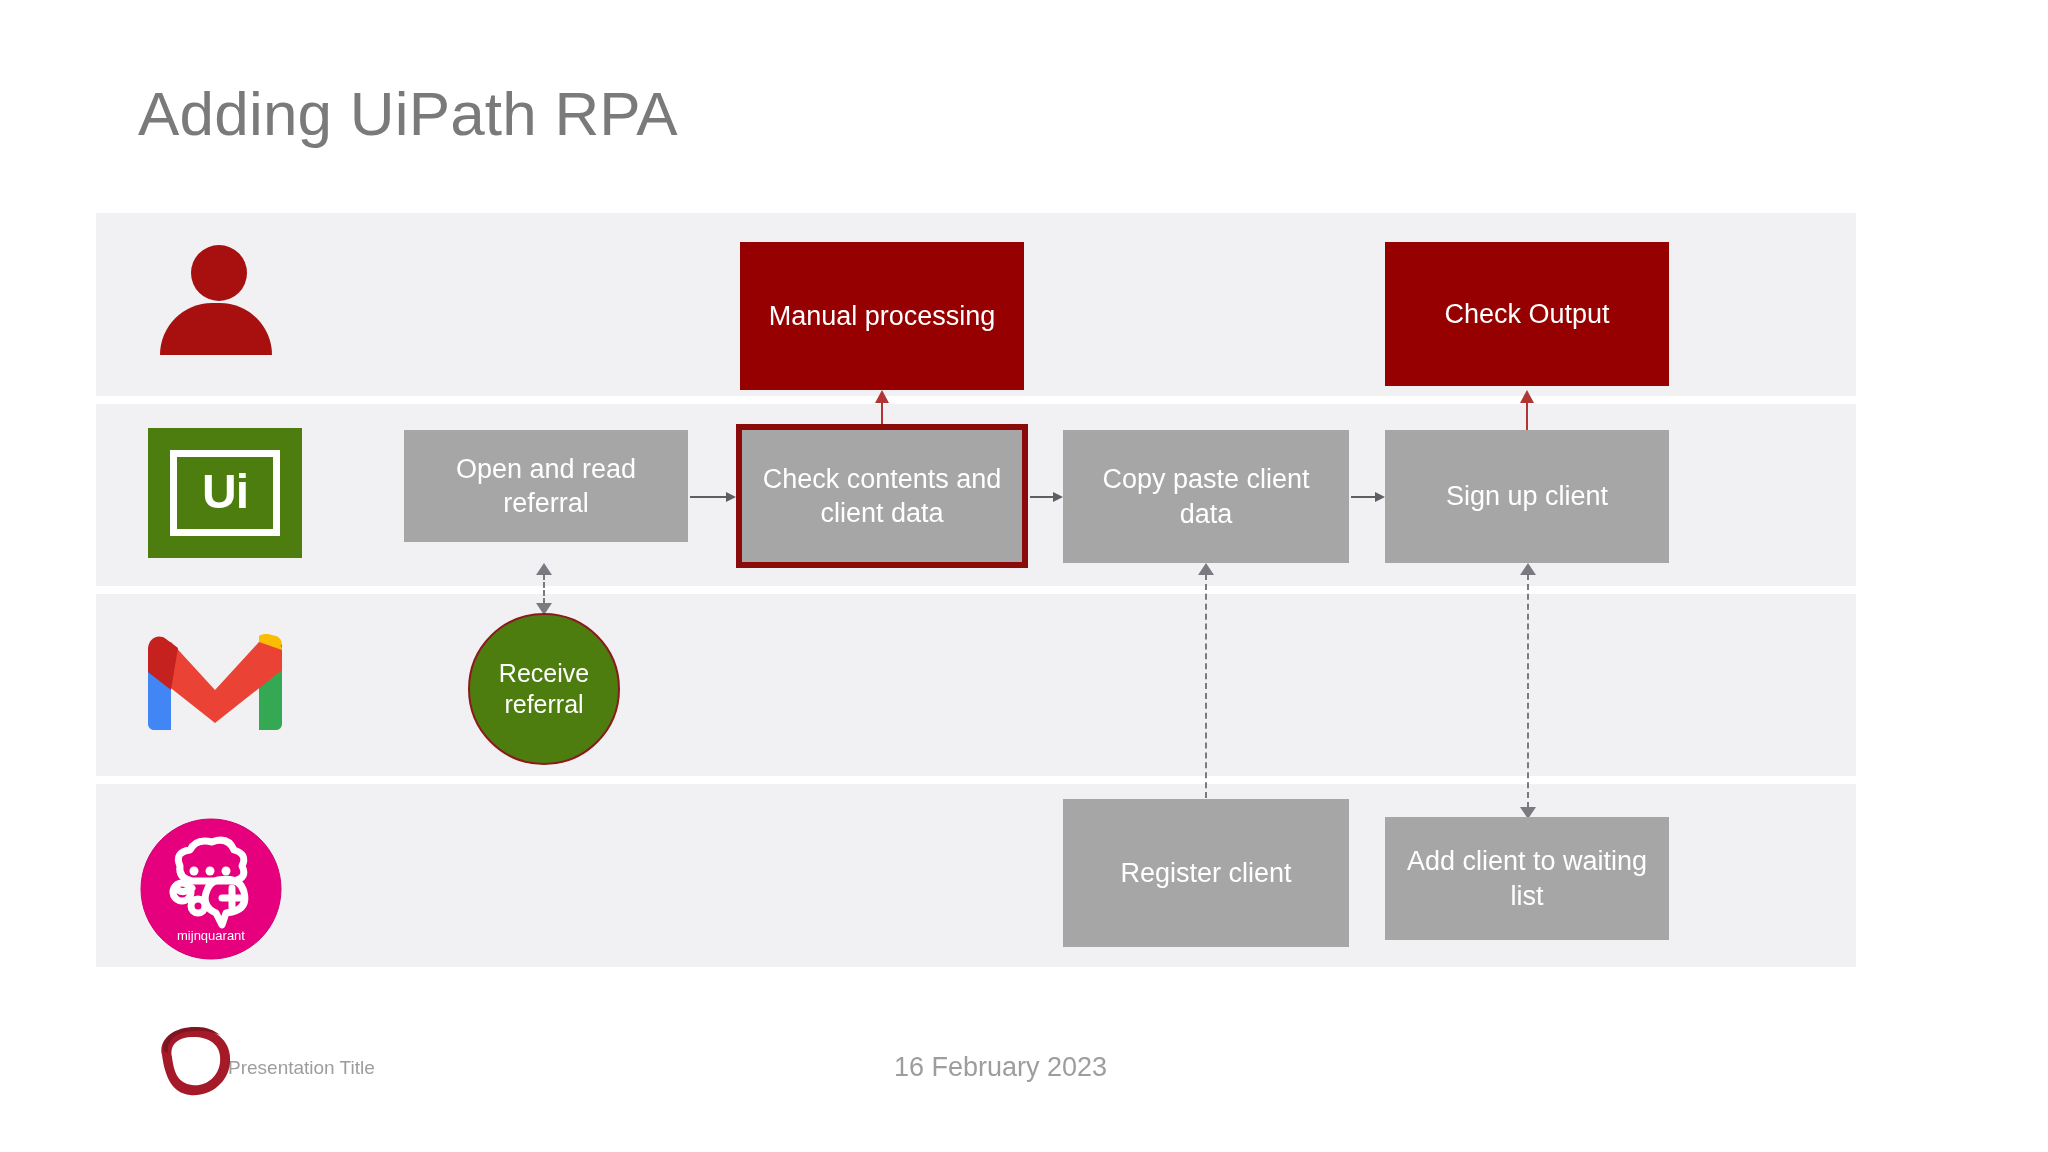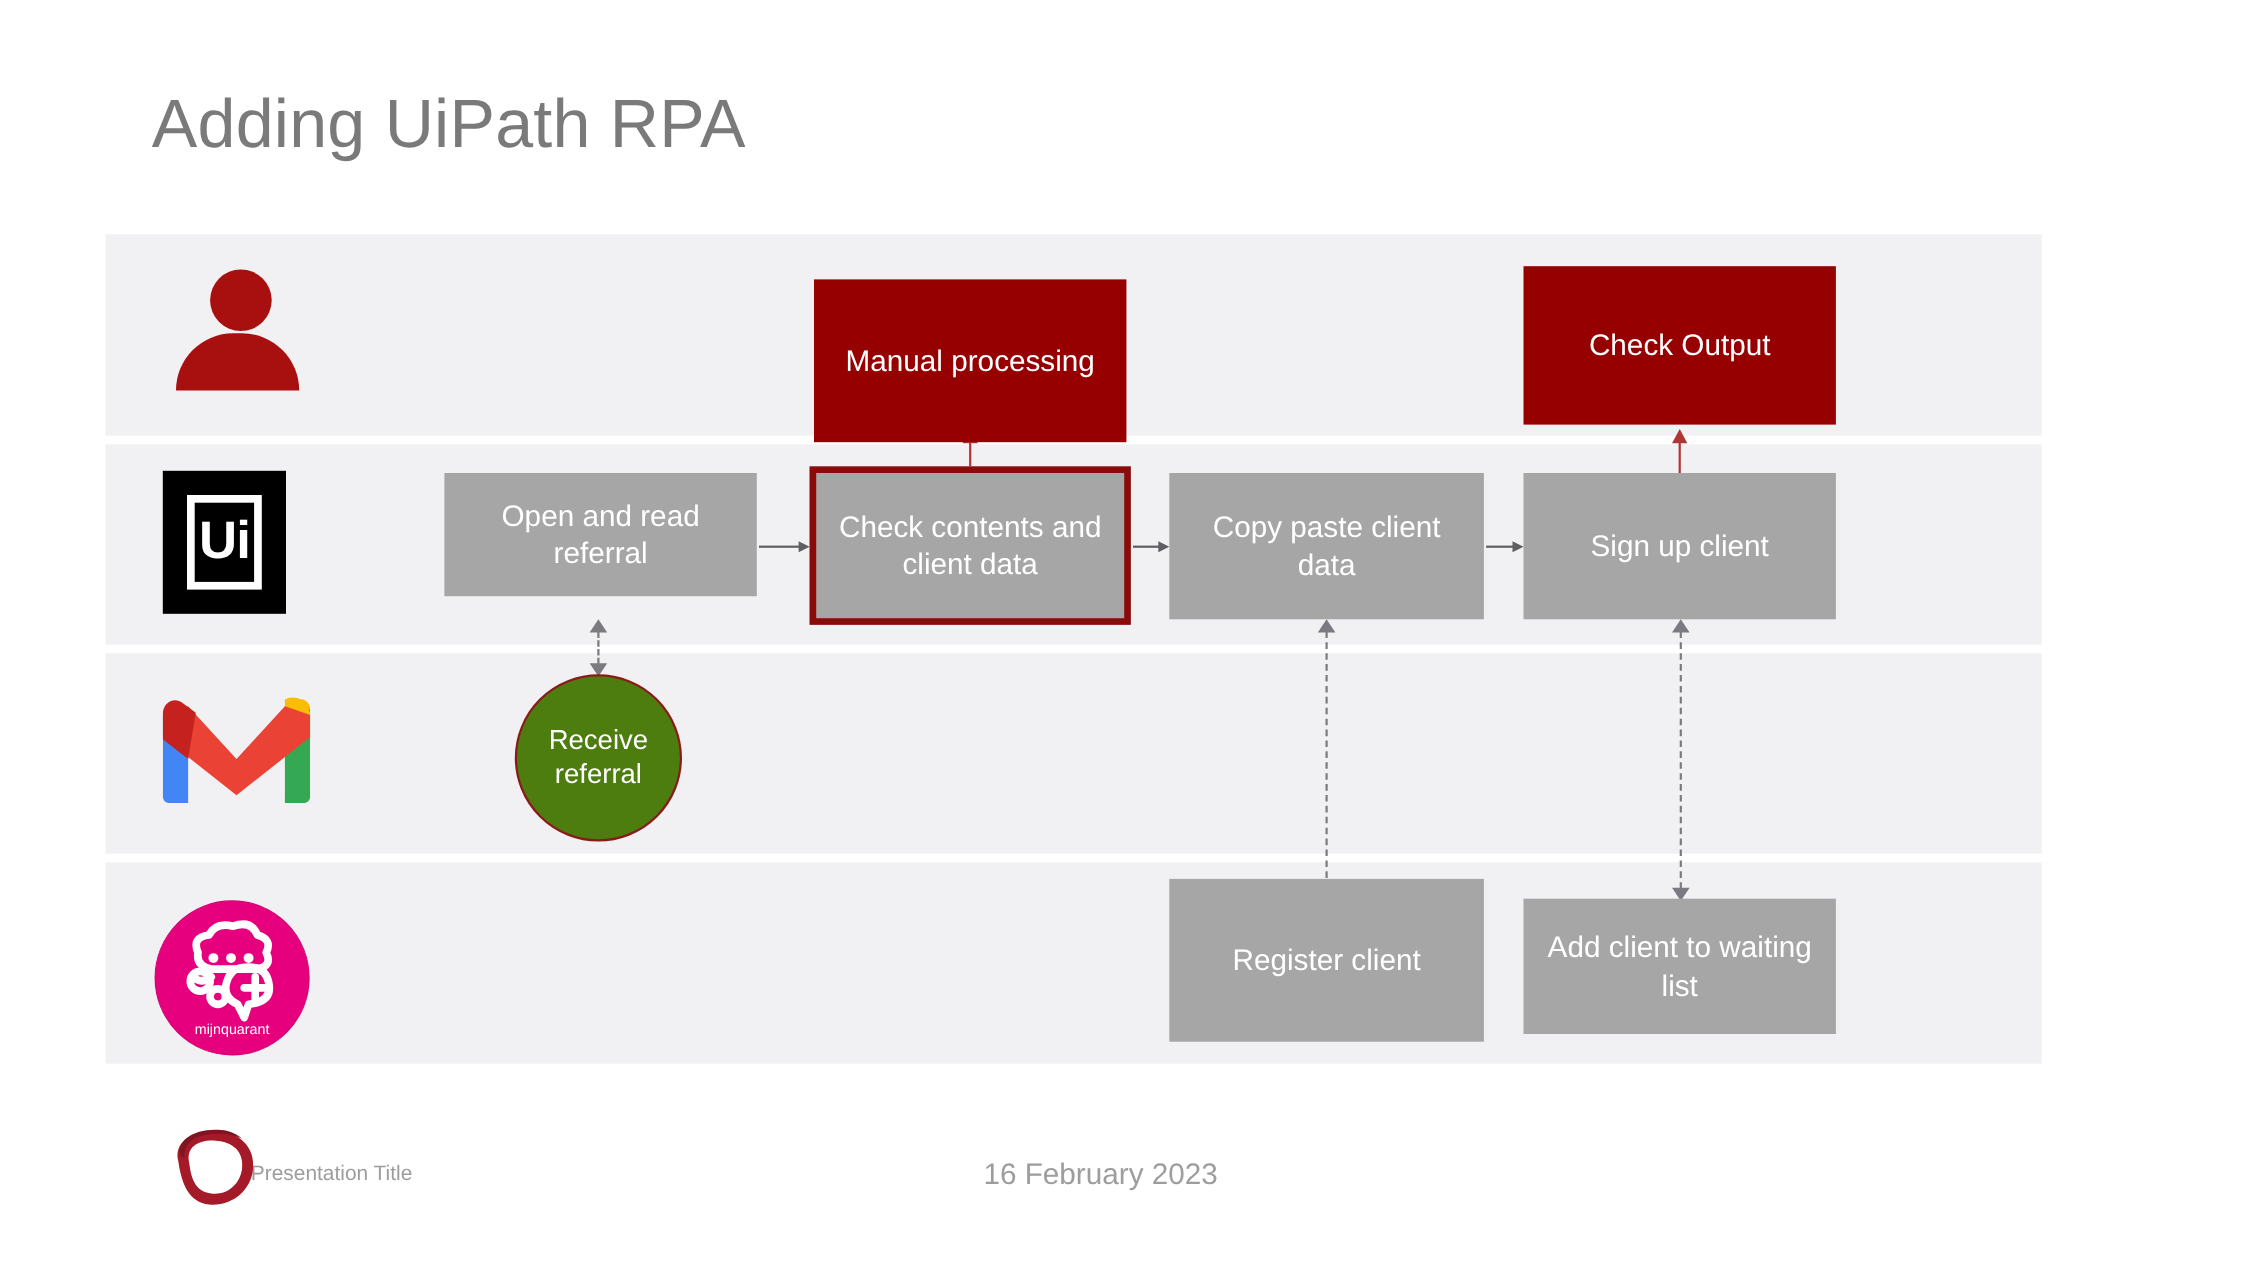--- a/index.html
+++ b/index.html
@@ -54,21 +54,21 @@
     background: #a80f0f;
   }
   #icon-person .body {
     position: absolute; left: 0; top: 58px;
     width: 112px; height: 52px;
     background: #a80f0f;
     border-radius: 56px 56px 0 0;
   }
 
   
-  #icon-uipath { left: 148px; top: 428px; width: 112px; height: 130px; background: #000000; }
+  #icon-uipath { left: 148px; top: 428px; width: 154px; height: 130px; background: #4d7c0f; }
   #icon-uipath .inner {
     position: absolute; left: 22px; top: 22px; right: 22px; bottom: 22px;
     border: 7px solid #ffffff;
     box-sizing: border-box;
     display: flex; align-items: center; justify-content: center;
   }
   #icon-uipath .ui-text {
     color: #ffffff;
     font-size: 48px;
     font-weight: 700;
@@ -101,21 +101,21 @@
   .node-hl {
     background: #a6a6a6;
     border: 6px solid #8b0b0b;
   }
   .node-circle {
     background: #4d7c0f;
     border: 2px solid #8b1a1a;
     border-radius: 50%;
   }
 
-  #node-manual-processing { left: 740px; top: 254px; width: 284px; height: 148px; }
+  #node-manual-processing { left: 740px; top: 242px; width: 284px; height: 148px; }
   #node-check-output      { left: 1385px; top: 242px; width: 284px; height: 144px; }
 
   #node-open-read         { left: 404px; top: 430px; width: 284px; height: 112px; }
   #node-check-contents    { left: 736px; top: 424px; width: 292px; height: 144px; }
   #node-copy-paste        { left: 1063px; top: 430px; width: 286px; height: 133px; }
   #node-sign-up           { left: 1385px; top: 430px; width: 284px; height: 133px; }
 
   #node-receive-referral  { left: 468px; top: 613px; width: 152px; height: 152px; font-size: 25px; }
 
   #node-register-client   { left: 1063px; top: 799px; width: 286px; height: 148px; }

